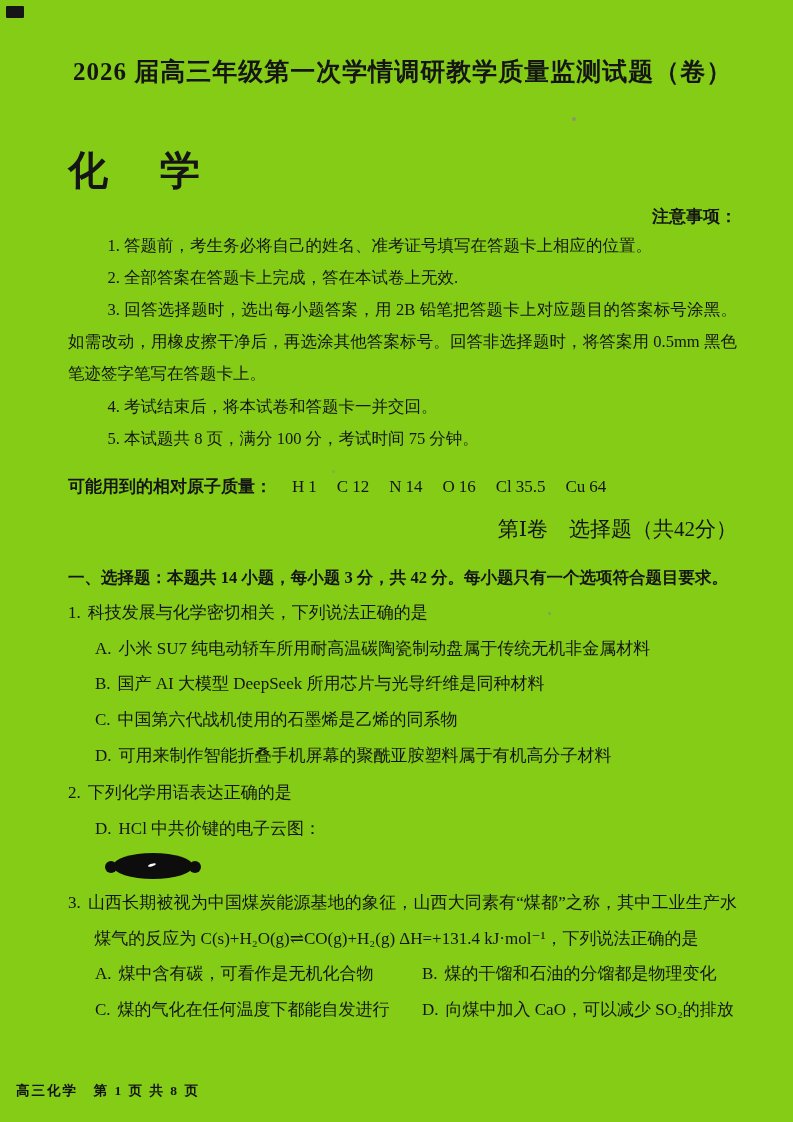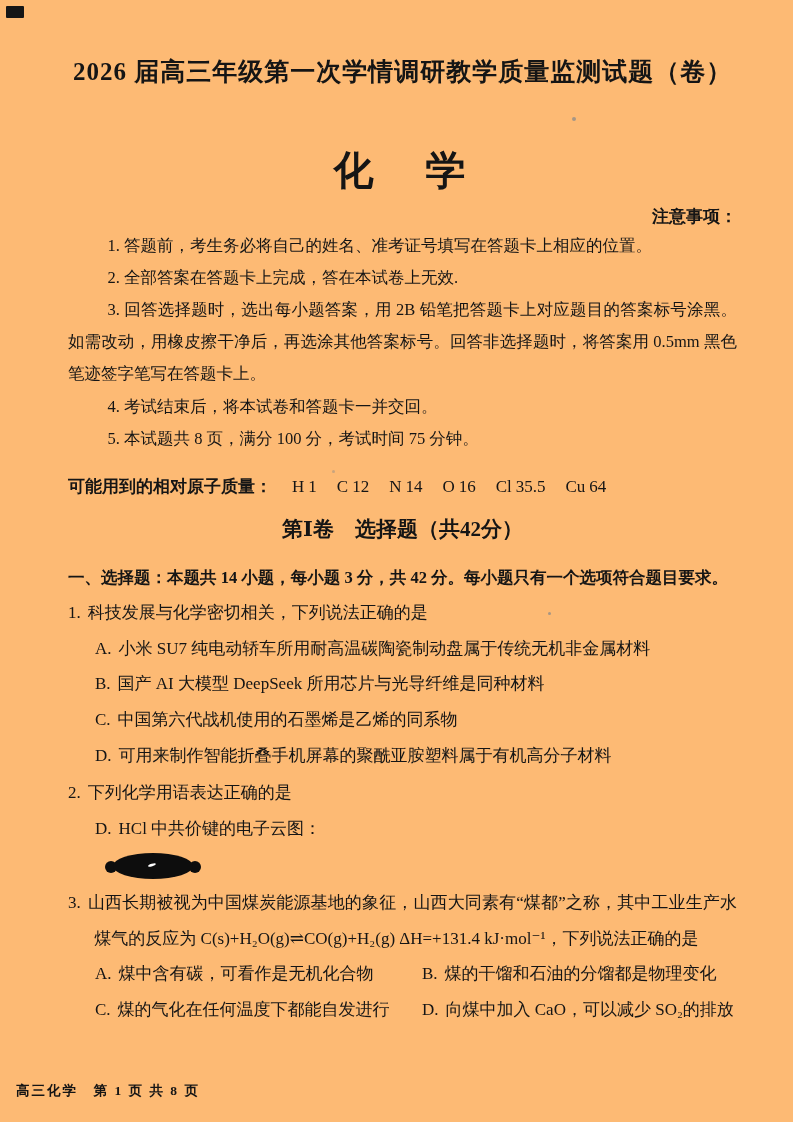--- a/index.html
+++ b/index.html
@@ -1,52 +1,52 @@
 <!DOCTYPE html>
 <html><head>
 <meta charset="utf-8">
 <style>
   html,body{margin:0;padding:0;background:#ffffff;}
   .page{
     position:relative;
     width:793px;height:1122px;
     margin:0 auto;
-    background:#fdba74;
+    background:#84cc16;
     color:#151515;
     font-family:"Liberation Serif","DejaVu Serif",serif;
     overflow:hidden;
   }
   .content{padding:56px 56px 0 68px;}
 
   .title{
     margin:0;text-align:center;
     font-size:25px;font-weight:bold;letter-spacing:1px;
     line-height:1.3;
   }
   .subject{
-    margin:58px 0 0 0;text-align:center;
+    margin:58px 0 0 0;
     font-size:40px;font-weight:bold;letter-spacing:6px;
     line-height:1.2;
   }
   .notes-head{
     margin:8px 0 0 0;
     font-size:17px;font-weight:bold;line-height:1.6;text-align:right;
   }
   .note{
     margin:0;font-size:16.5px;line-height:1.95;
     text-indent:2.4em;text-align:justify;
   }
   .masses{margin:18px 0 0 0;font-size:17px;line-height:1.6;}
   .masses .m-label{font-weight:bold;}
   .masses .pair{margin-left:20px;white-space:nowrap;}
   .masses .pair .sym{margin-right:4px;}
 
   .section-title{
-    margin:14px 0 0 0;text-align:center;
-    font-size:21px;font-weight:bold;line-height:1.5;
+    margin:14px 0 0 0;text-align:right;
+    font-size:21px;font-weight:normal;line-height:1.5;
   }
   .instr{
     margin:16px 0 0 0;
     font-size:16.5px;font-weight:bold;line-height:1.9;
     text-align:justify;
   }
 
   .q{margin-top:2px;}
   .stem{
     margin:0;font-size:17px;line-height:2.1;

